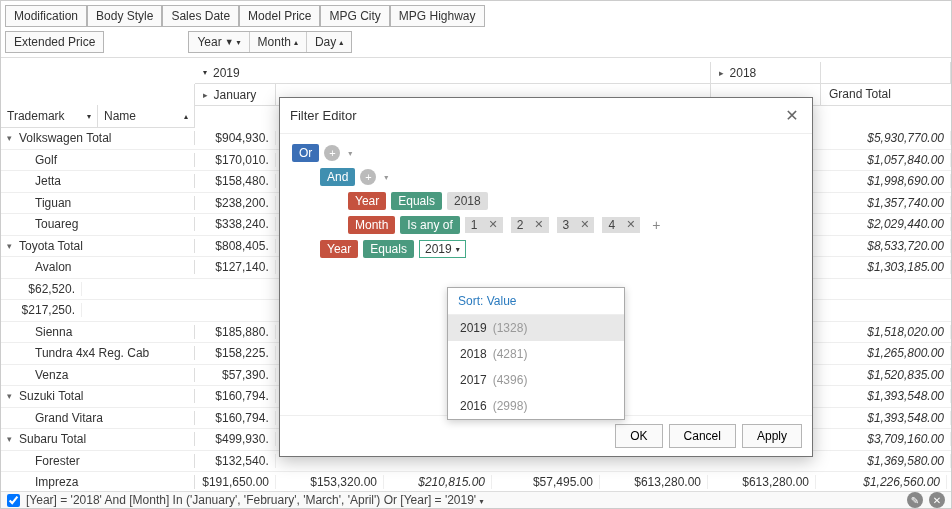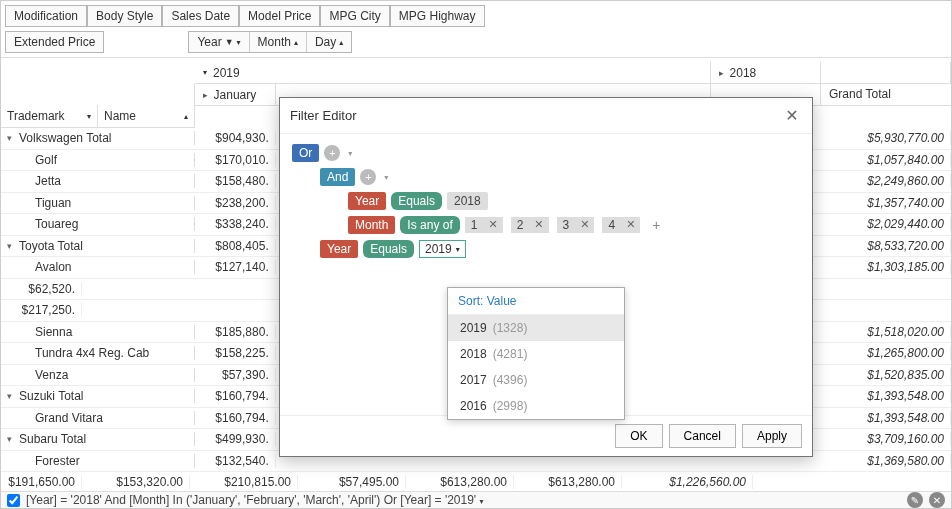--- a/index.html
+++ b/index.html
@@ -44,21 +44,21 @@
   .dialog-title { font-size: 13px; }
   .dialog-close { cursor: pointer; font-size: 16px; color: #666; width: 20px; text-align: center; }
   .dialog-body { flex: 1; padding: 10px 12px; position: relative; }
   .dialog-footer { padding: 8px 10px; display: flex; justify-content: flex-end; gap: 6px; border-top: 1px solid #eee; }
   .btn { border: 1px solid #b5b5b5; background: #fafafa; padding: 4px 14px; cursor: pointer; font-size: 12px; }
   
   .tok { display: inline-flex; align-items: center; padding: 2px 7px; border-radius: 2px; color: #fff; font-size: 12px; margin-right: 3px; }
   .tok.or { background: #3b6fb6; }
   .tok.and { background: #3f8fb0; }
   .tok.field { background: #c5523f; }
-  .tok.op { background: #4a9a7f; border-radius: 6px; }
+  .tok.op { background: #4a9a7f; }
   .tok.val { background: #ddd; color: #444; }
   .tok.add { background: #bbb; border-radius: 50%; width: 16px; height: 16px; padding: 0; justify-content: center; color: #fff; font-size: 11px; }
   .caret-down { font-size: 8px; color: #999; margin-left: 3px; }
   
   .filter-line { margin-bottom: 6px; display: flex; align-items: center; gap: 2px; }
   .filter-line.l1 { margin-left: 0; }
   .filter-line.l2 { margin-left: 28px; }
   .filter-line.l3 { margin-left: 56px; }
   
   .value-input { border: 1px solid #4a8; padding: 1px 5px; display: inline-flex; align-items: center; gap: 4px; }
@@ -162,21 +162,21 @@
         <div class="bcell">$170,010.</div>
         <div style="width: 545px; border-right: 1px solid rgb(238, 238, 238);"></div>
         <div class="bcell gt">$1,057,840.00</div>
       </div>
       <div class="brow">
         <div class="blabel">
           <span class="row-label nested">Jetta</span>
         </div>
         <div class="bcell">$158,480.</div>
         <div style="width: 545px; border-right: 1px solid rgb(238, 238, 238);"></div>
-        <div class="bcell gt">$2,249,860.00</div>
+        <div class="bcell gt">$1,998,690.00</div>
       </div>
       <div class="brow">
         <div class="blabel">
           <span class="row-label nested">Tiguan</span>
         </div>
         <div class="bcell">$238,200.</div>
         <div style="width: 545px; border-right: 1px solid rgb(238, 238, 238);"></div>
         <div class="bcell gt">$1,357,740.00</div>
       </div>
       <div class="brow">
@@ -266,23 +266,26 @@
       </div>
       <div class="brow">
         <div class="blabel">
           <span class="row-label nested">Forester</span>
         </div>
         <div class="bcell">$132,540.</div>
         <div style="width: 545px; border-right: 1px solid rgb(238, 238, 238);"></div>
         <div class="bcell gt">$1,369,580.00</div>
       </div>
       <div class="brow">
+        <div class="blabel">
+          <span class="row-label nested">Impreza</span>
+        </div>
         <div class="bcell">$191,650.00</div>
         <div class="bcell" style="width: 108px;">$153,320.00</div>
-        <div class="bcell" style="width: 108px;">$210,815.00</div>
+        <div class="bcell" style="width: 108px; font-style: italic;">$210,815.00</div>
         <div class="bcell" style="width: 108px;">$57,495.00</div>
         <div class="bcell" style="width: 108px;">$613,280.00</div>
         <div class="bcell" style="width: 108px;">$613,280.00</div>
         <div class="bcell gt">$1,226,560.00</div>
       </div>
     </div>
 
   <div class="filter-bar">
     <input type="checkbox" checked="" class="filter-check" style="">
     <span class="filter-text">

